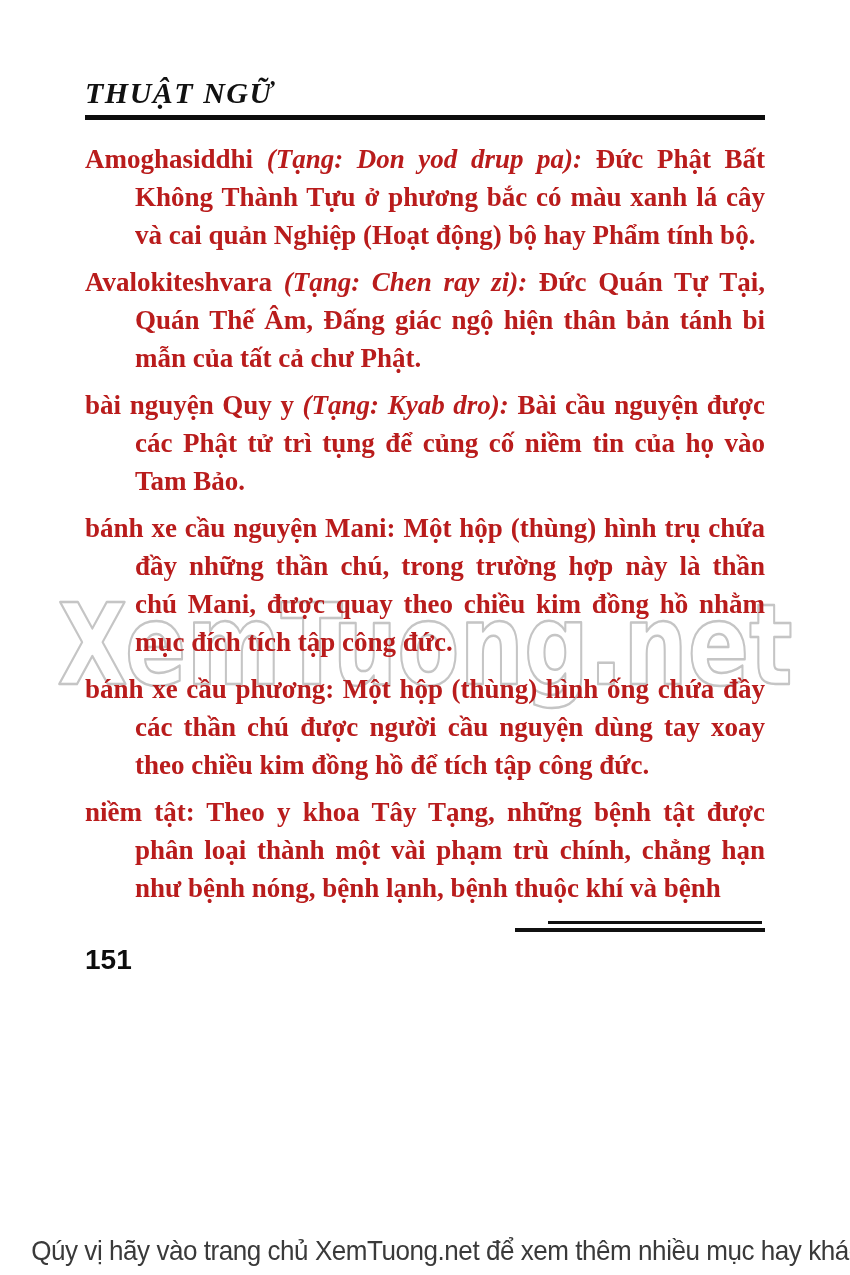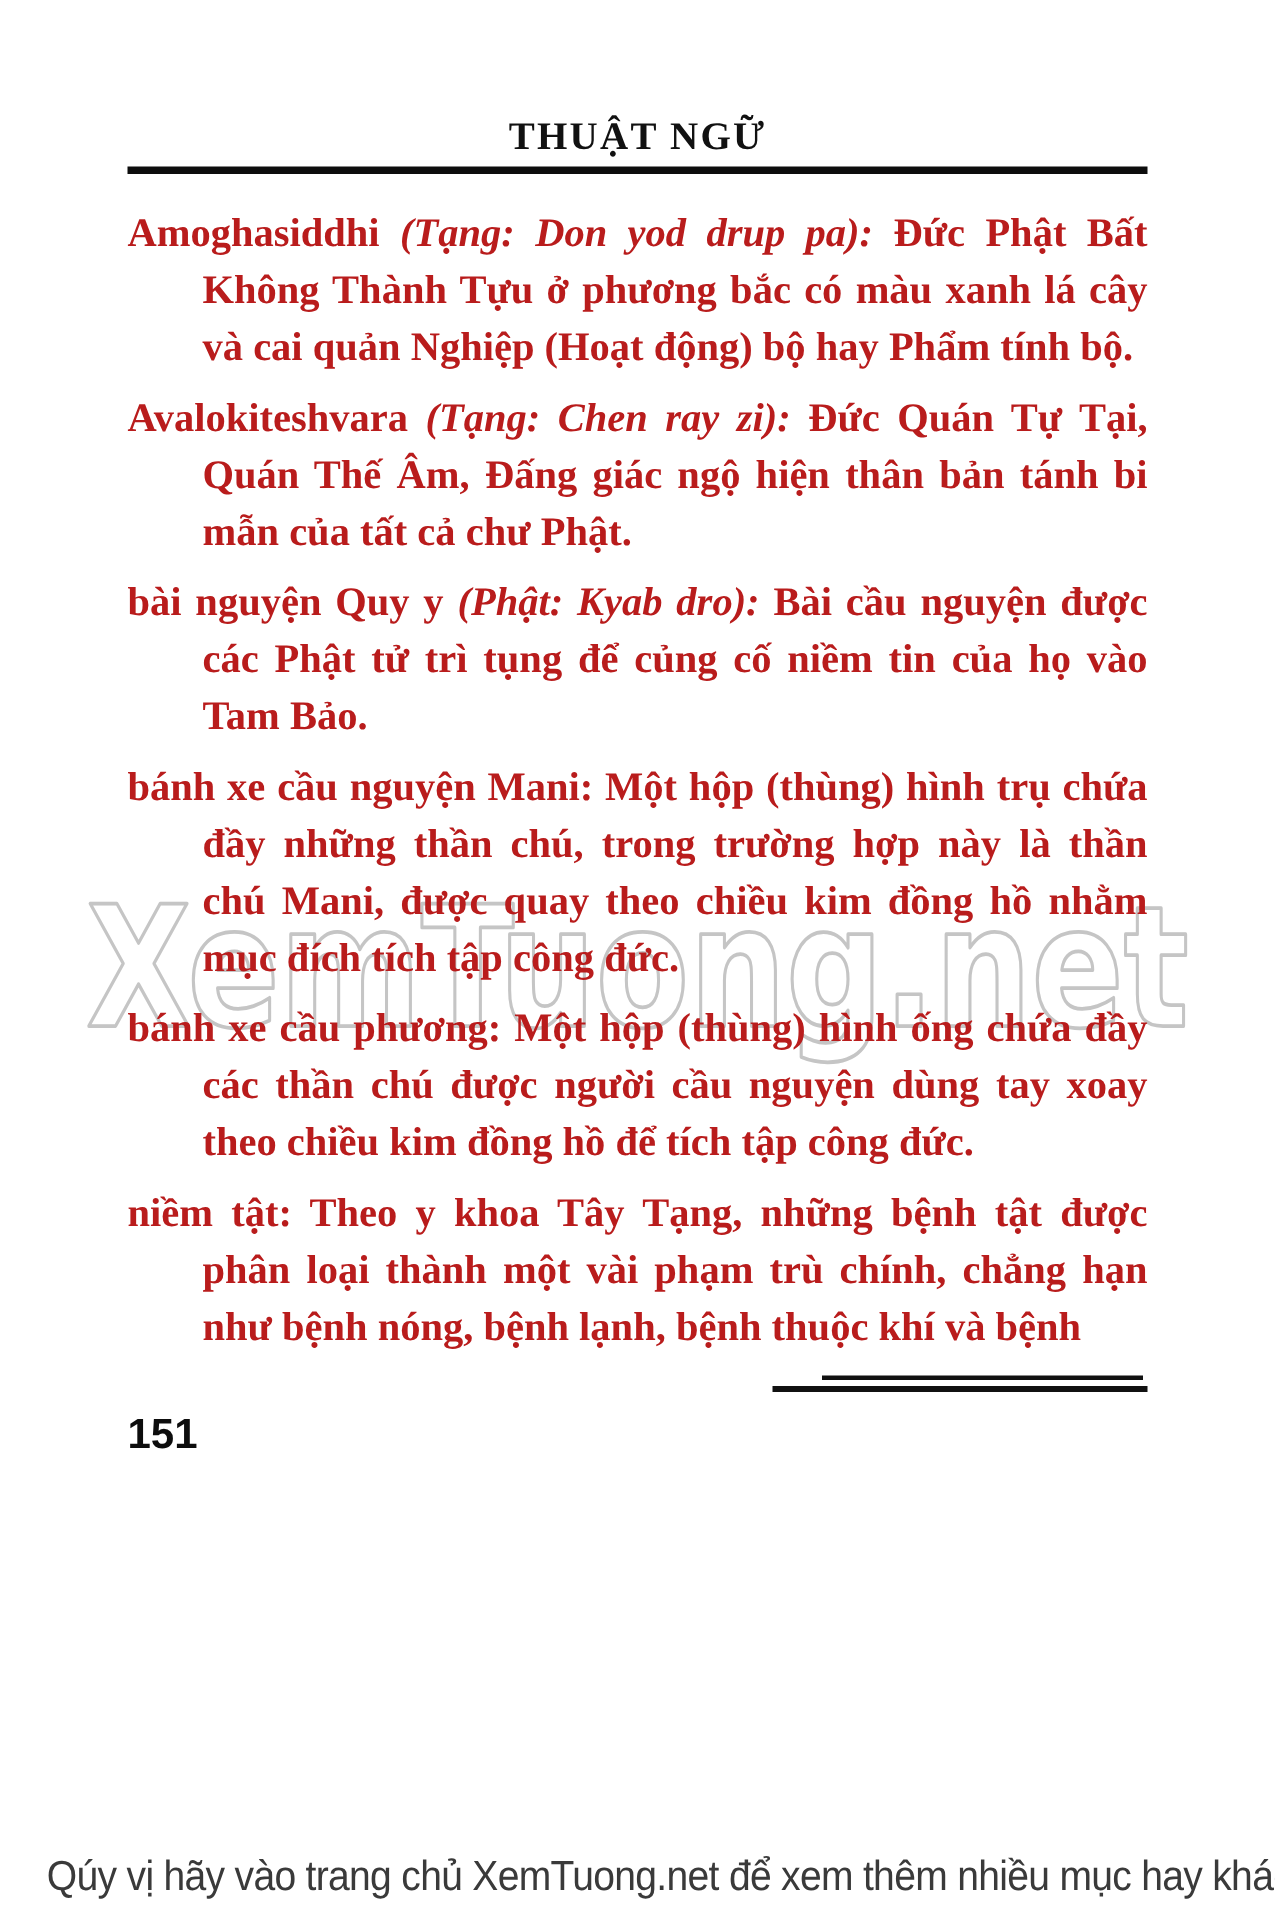--- a/index.html
+++ b/index.html
@@ -11,25 +11,26 @@
   }
   .page{position:relative;width:850px;height:1275px;overflow:hidden;background:#ffffff;}
 
   
   .watermark{position:absolute;left:0;top:556px;z-index:0;}
 
   .content{position:relative;z-index:1;padding:0 85px;}
 
   .header{
     padding-top:76px;
-    text-align:center;
+    text-align:left;
     font-weight:bold;
-    font-size:26px;
+    font-size:30px;
     letter-spacing:1.5px;
     color:#111111;
+    font-style:italic;
   }
   .header-rule{margin-top:5px;height:5px;background:#0d0d0d;}
 
   .entries{margin-top:20px;}
   .entry{
     margin:0 0 9px 0;
     font-size:27px;
     line-height:38px;
     font-weight:bold;
     color:#b91c1c;
@@ -92,21 +93,21 @@
 
 
       <p class="entry">
         <b>Avalokiteshvara</b>
         <i class="tib">(Tạng: Chen ray zi):</i>
         <span>Đức Quán Tự Tại, Quán Thế Âm, Đấng giác ngộ hiện thân bản tánh bi mẫn của tất cả chư Phật.</span>
       </p>
 
       <p class="entry">
         <b>bài nguyện Quy y</b>
-        <i class="tib">(Phật: Kyab dro):</i>
+        <i class="tib">(Tạng: Kyab dro):</i>
         <span>Bài cầu nguyện được các Phật tử trì tụng để củng cố niềm tin của họ vào Tam Bảo.</span>
       </p>
 
       <p class="entry">
         <b>bánh xe cầu nguyện Mani:</b>
         <span>Một hộp (thùng) hình trụ chứa đầy những thần chú, trong trường hợp này là thần chú Mani, được quay theo chiều kim đồng hồ nhằm mục đích tích tập công đức.</span>
       </p>
 
       <p class="entry">
         <b>bánh xe cầu phương:</b>

